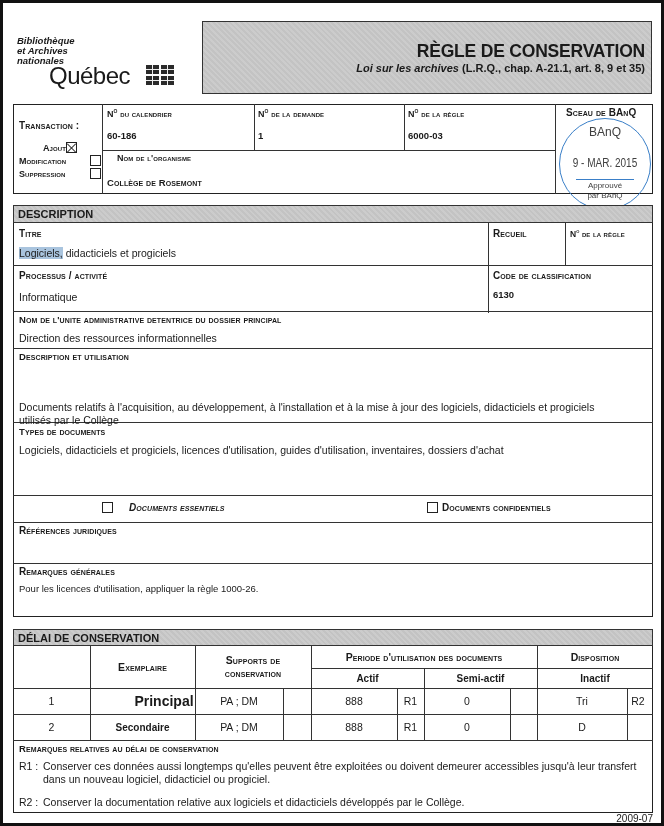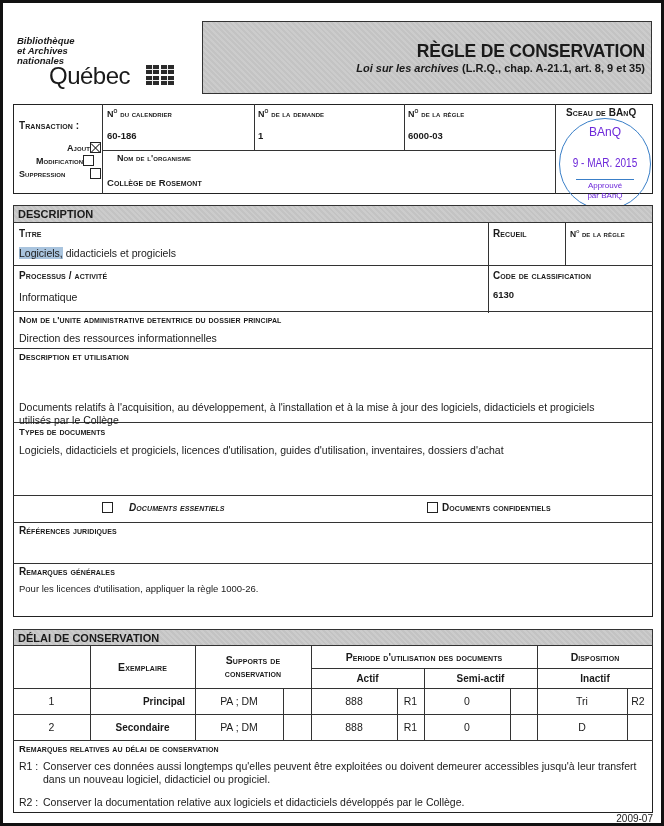--- a/index.html
+++ b/index.html
@@ -16,21 +16,21 @@
   .val { font-size: 10.5px; }
   .bval { font-size: 9.5px; font-weight: bold; }
   .cb { display: inline-block; width: 11px; height: 11px; border: 1px solid #222; background: #fff; vertical-align: middle; position: relative; }
   .cb.checked::before, .cb.checked::after { content: ""; position: absolute; left: 4px; top: -1px; width: 1px; height: 12px; background: #222; }
   .cb.checked::before { transform: rotate(45deg); }
   .cb.checked::after { transform: rotate(-45deg); }
   .flag { display: inline-block; width: 13px; height: 9px; background: #2a2a2a; position: relative; margin: 1px; }
   .flag::before { content: ""; position: absolute; left: 6px; top: 0; width: 1px; height: 9px; background: #eee; }
   .flag::after { content: ""; position: absolute; left: 0; top: 4px; width: 13px; height: 1px; background: #eee; }
   .cell { position: absolute; display: flex; align-items: center; justify-content: center; font-size: 10.5px; }
-  .stamp { position: absolute; border: 1.5px solid #3a7fc8; border-radius: 50%; color: #6d28d9; }
+  .stamp { position: absolute; border: 1.5px solid #3a7fc8; border-radius: 50%; color: #404040; }
 </style>
 </head>
 <body>
 
 <div class="page">
 
   <div class="abs" style="left:14px; top:33px; width:180px;">
     <div style="font-size:9.5px; font-weight:bold; font-style:italic; line-height:10px;">Bibliothèque</div>
     <div style="font-size:9.5px; font-weight:bold; font-style:italic; line-height:10px;">et Archives</div>
     <div style="font-size:9.5px; font-weight:bold; font-style:italic; line-height:10px;">nationales</div>
@@ -49,25 +49,25 @@
 
   <div class="box" style="left:10px; top:101px; width:640px; height:90px;"></div>
   <div class="vline" style="left:99px; top:101px; height:90px;"></div>
   <div class="vline" style="left:251px; top:101px; height:46px;"></div>
   <div class="vline" style="left:401px; top:101px; height:46px;"></div>
   <div class="vline" style="left:552px; top:101px; height:90px;"></div>
   <div class="hline" style="left:99px; top:147px; width:453px;"></div>
 
   <div class="abs sc" style="left:16px; top:117px;">Transaction :</div>
   <div class="abs" style="left:16px; top:138px; width:82px;">
-    <div style="display:flex; justify-content:flex-end; align-items:center; height:13px;">
+    <div style="display:flex; justify-content:center; align-items:center; height:13px;">
       <span class="sc" style="font-size:9px;">Ajout</span>
       <span class="cb checked"></span>
     </div>
-    <div style="display:flex; justify-content:flex-start; align-items:center; height:13px;margin-left:17px;">
+    <div style="display:flex; justify-content:space-between; align-items:center; height:13px;">
       <span class="sc" style="font-size:9px;">Modification</span>
       <span class="cb"></span>
     </div>
     <div style="display:flex; justify-content:space-between; align-items:center; height:13px;">
       <span class="sc" style="font-size:9px;">Suppression</span>
       <span class="cb"></span>
     </div>
   </div>
 
   <div class="abs sc" style="left:104px; top:104px; font-size:9px;"><span>N</span><sup style="font-size:7px;">o</sup> <span>du calendrier</span></div>
@@ -168,21 +168,21 @@
       <span>conservation</span>
   </div>
   <div class="cell sc" style="left:308px; top:643px; width:226px; height:22px;">Periode d'utilisation des documents</div>
   <div class="cell sc" style="left:534px; top:643px; width:116px; height:22px;">Disposition</div>
   <div class="cell" style="left:308px; top:665px; width:113px; height:20px; font-size:10px; font-weight:bold;">Actif</div>
   <div class="cell" style="left:421px; top:665px; width:113px; height:20px; font-size:10px; font-weight:bold;">Semi-actif</div>
   <div class="cell" style="left:534px; top:665px; width:116px; height:20px; font-size:10px; font-weight:bold;">Inactif</div>
 
   <div>
     <div class="cell" style="left:10px; top:685px; width:77px; height:26px;">1</div>
-    <div class="cell" style="left:87px; top:685px; width:105px; height:26px; font-weight:bold; font-size:10px;padding-left:43px;">Principal</div>
+    <div class="cell" style="left:87px; top:685px; width:105px; height:26px; font-weight:bold; font-size:14px;padding-left:43px;">Principal</div>
     <div class="cell" style="left:192px; top:685px; width:88px; height:26px;">PA ; DM</div>
     <div class="cell" style="left:308px; top:685px; width:86px; height:26px;">888</div>
     <div class="cell" style="left:394px; top:685px; width:27px; height:26px;">R1</div>
     <div class="cell" style="left:421px; top:685px; width:86px; height:26px;">0</div>
     <div class="cell" style="left:534px; top:685px; width:90px; height:26px;">Tri</div>
     <div class="cell" style="left:624px; top:685px; width:22px; height:26px;">R2</div>
   </div>
 
   <div>
     <div class="cell" style="left:10px; top:711px; width:77px; height:26px;">2</div>

